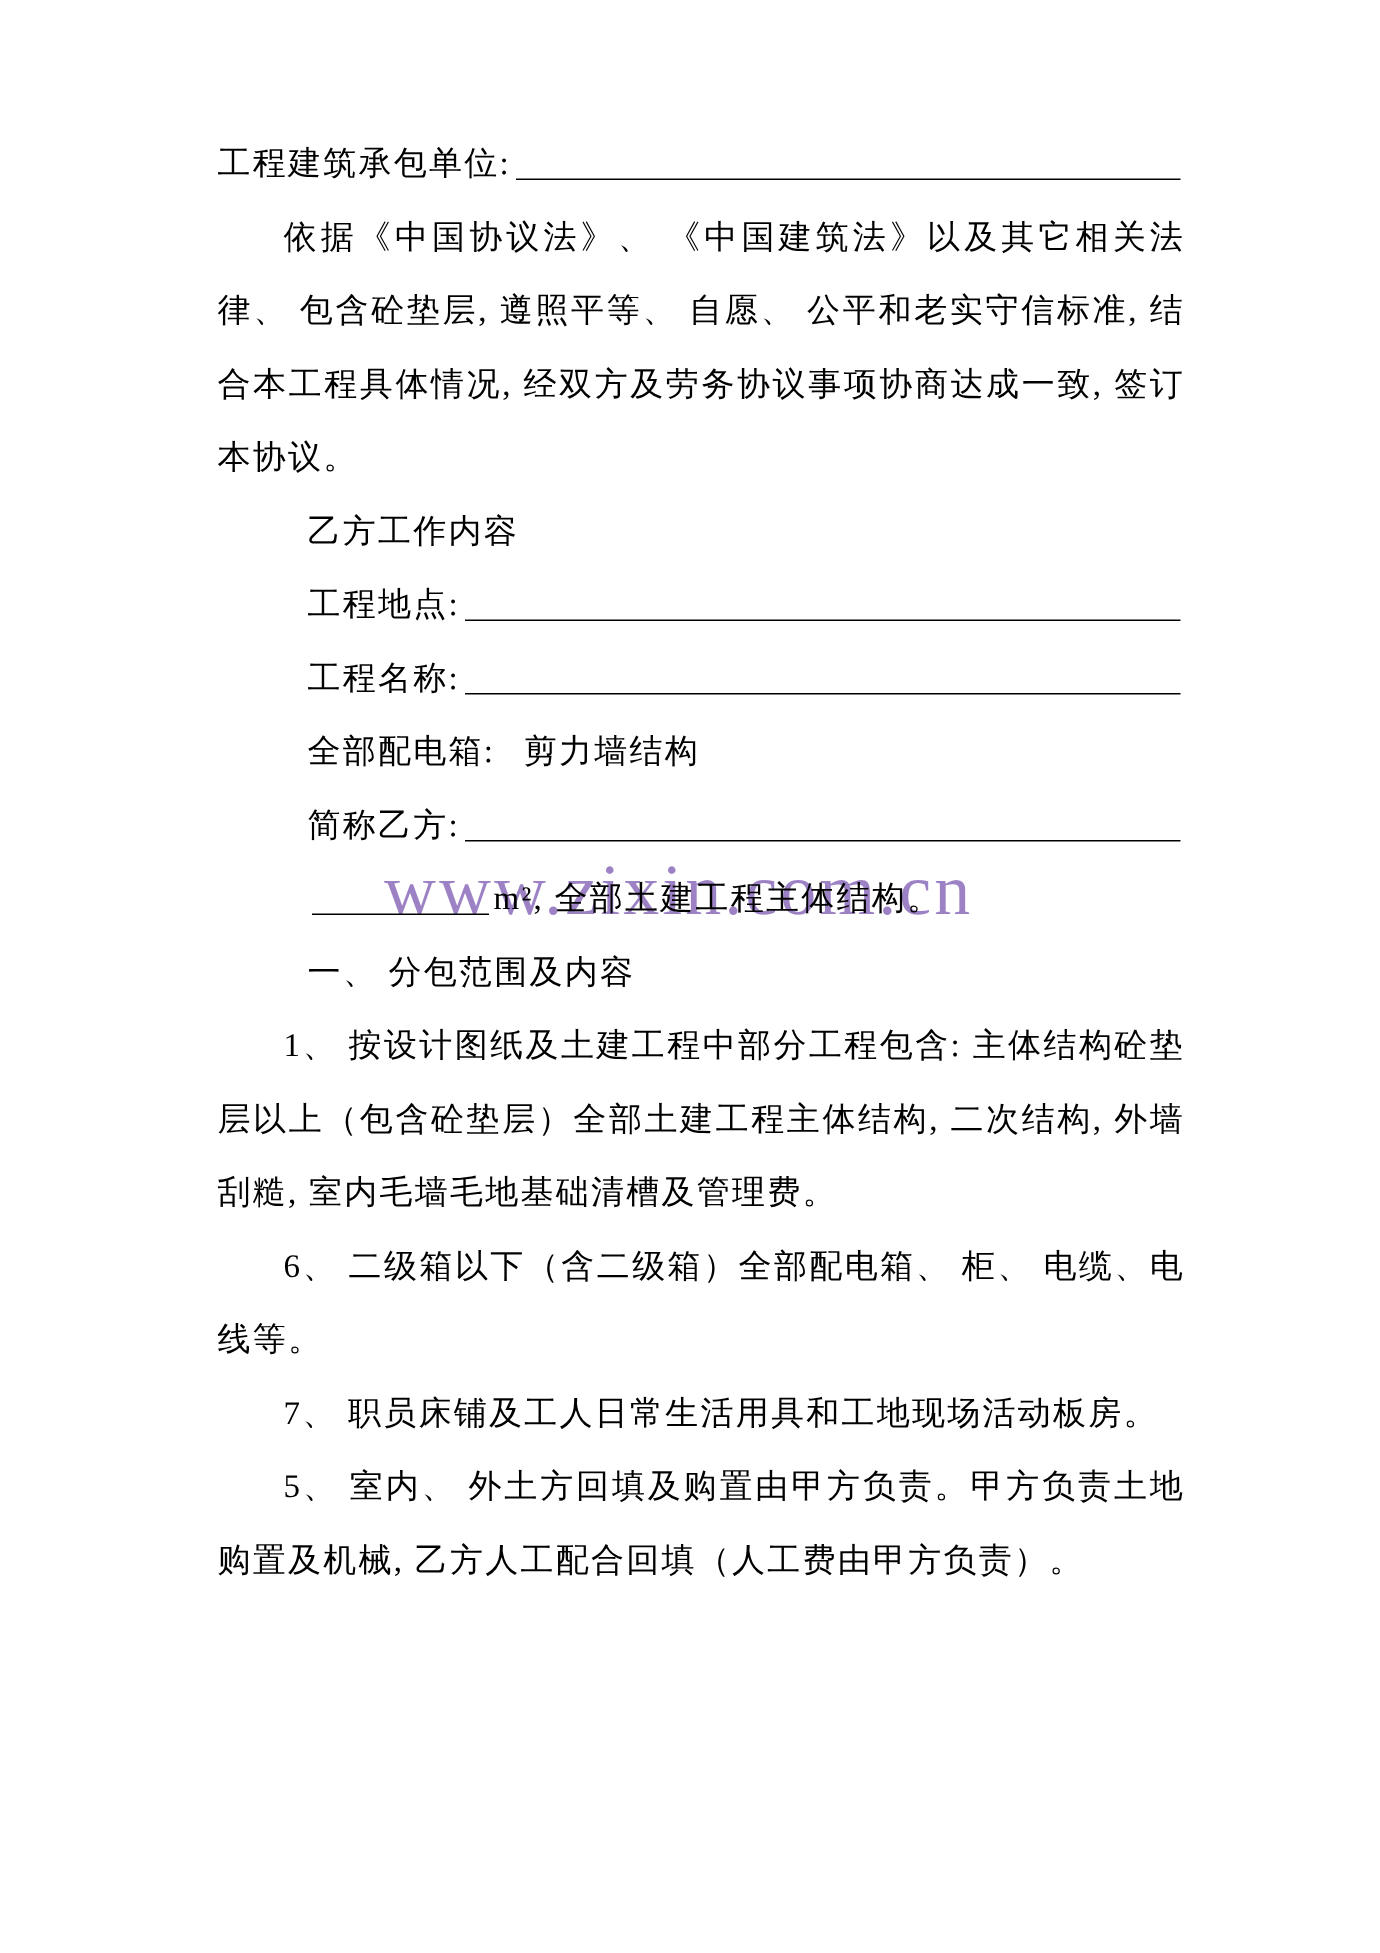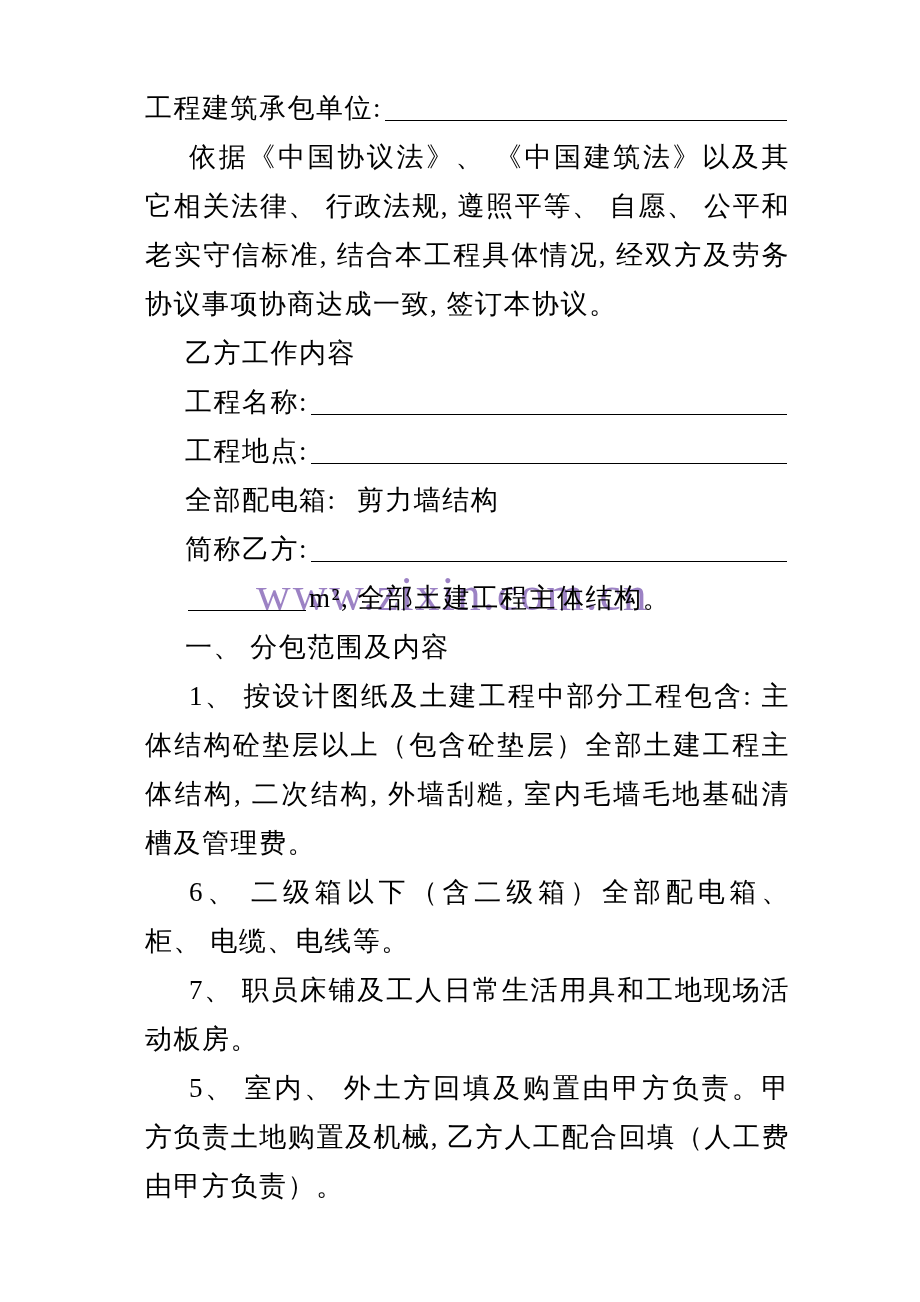--- a/index.html
+++ b/index.html
@@ -9,35 +9,35 @@
     width: 920px; height: 1302px;
     background: #ffffff;
     overflow: hidden;
     outline: 1px solid #e3e3e3;
     font-family: "Liberation Serif", "DejaVu Serif", serif;
     color: #000;
   }
   .content {
     position: relative; z-index: 1;
     padding: 84px 130px 0 145px;
-    font-size: 27px;
+    font-size: 22px;
     line-height: 49px;
     letter-spacing: 1.5px;
   }
   .row { display: flex; align-items: baseline; }
   .lbl, .sfx { white-space: nowrap; }
   .blank {
     display: inline-block;
     height: 1px;
     border-bottom: 1px solid #000;
     position: relative; top: 4px;
   }
   .grow { flex: 1 1 auto; margin: 0 3px; }
   .w120 { width: 118px; margin: 0 3px; }
-  .ind { margin-left: 40px; }
+  .ind { margin-left: 60px; }
   .val { margin-left: 12px; }
   .para { text-align: justify; text-justify: inter-ideograph; }
   .indent { text-indent: 44px; }
   .watermark {
     position: absolute;
     left: 256px; top: 566px;
     z-index: 0;
     font-size: 48px;
     color: #4c1d95;
     opacity: 0.55;
@@ -54,31 +54,31 @@
   <div class="watermark">www.zixin.com.cn</div>
 
   <div class="content">
 
     <div class="row">
       <span class="lbl">工程建筑承包单位:</span>
       <span class="blank grow"></span>
     </div>
 
 
-    <p class="para indent">依据《中国协议法》、 《中国建筑法》以及其它相关法律、 行政法规, 遵照平等、 自愿、 公平和老实守信标准, 结合本工程具体情况, 经双方及劳务协议事项协商达成一致, 签订本协议。</p>
+    <p class="para indent">依据《中国协议法》、 《中国建筑法》以及其它相关法律、 包含砼垫层, 遵照平等、 自愿、 公平和老实守信标准, 结合本工程具体情况, 经双方及劳务协议事项协商达成一致, 签订本协议。</p>
 
     <div class="ind">乙方工作内容</div>
 
     <div class="row ind">
-      <span class="lbl">工程名称:</span>
+      <span class="lbl">工程地点:</span>
       <span class="blank grow"></span>
     </div>
 
     <div class="row ind">
-      <span class="lbl">工程地点:</span>
+      <span class="lbl">工程名称:</span>
       <span class="blank grow"></span>
     </div>
 
     <div class="ind">
       <span class="lbl">全部配电箱:</span>
       <span class="val">剪力墙结构</span>
     </div>
 
     <div class="row ind">
       <span class="lbl">简称乙方:</span>

